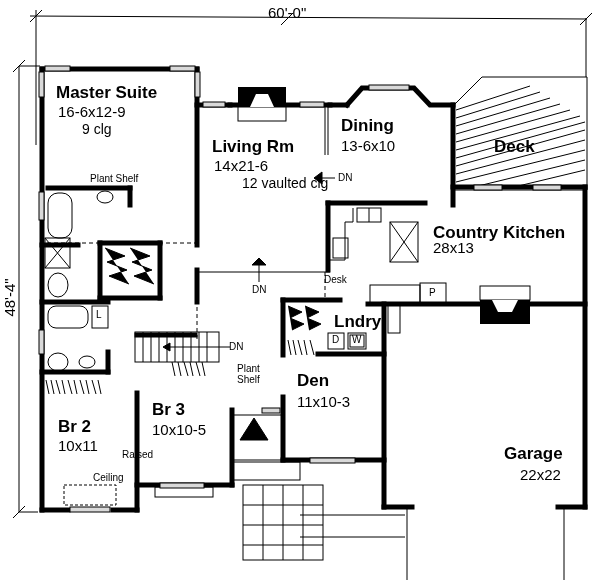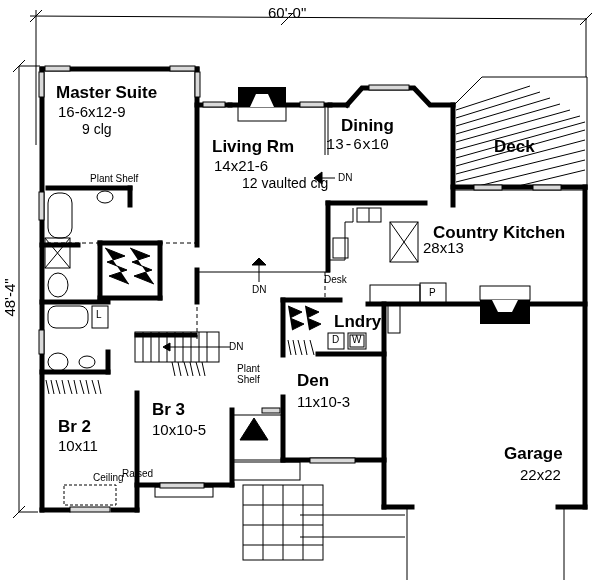--- a/index.html
+++ b/index.html
@@ -217,45 +217,45 @@
 
 <div class="lbl title" style="left:56px; top:84px;">Master Suite</div>
 <div class="lbl dim" style="left:58px; top:104px;">16-6x12-9</div>
 <div class="lbl clg" style="left:82px; top:122px;">9 clg</div>
 
 <div class="lbl title" style="left:212px; top:138px;">Living Rm</div>
 <div class="lbl dim" style="left:214px; top:158px;">14x21-6</div>
 <div class="lbl clg" style="left:212px; top:176px;margin-left:30px;">12 vaulted clg</div>
 
 <div class="lbl title" style="left:341px; top:117px;">Dining</div>
-<div class="lbl dim" style="left:326px; top:138px;font-family:Liberation Mono, monospace;">13-6x10</div>
+<div class="lbl dim" style="left:341px; top:138px;">13-6x10</div>
 
 <div class="lbl title" style="left:494px; top:138px;">Deck</div>
 
 <div class="lbl title" style="left:433px; top:224px;">Country Kitchen</div>
-<div class="lbl dim" style="left:423px; top:240px;">28x13</div>
+<div class="lbl dim" style="left:433px; top:240px;">28x13</div>
 
 <div class="lbl title" style="left:334px; top:313px;">Lndry</div>
 
 <div class="lbl title" style="left:297px; top:372px;">Den</div>
 <div class="lbl dim" style="left:297px; top:394px;">11x10-3</div>
 
 <div class="lbl title" style="left:58px; top:418px;">Br 2</div>
 <div class="lbl dim" style="left:58px; top:438px;">10x11</div>
 
 <div class="lbl title" style="left:152px; top:401px;">Br 3</div>
 <div class="lbl dim" style="left:152px; top:422px;">10x10-5</div>
 
 <div class="lbl title" style="left:504px; top:445px;">Garage</div>
 <div class="lbl dim" style="left:520px; top:467px;">22x22</div>
 
 <div class="lbl small" style="left:90px; top:174px;">Plant Shelf</div>
 <div class="lbl small" style="left:237px; top:364px;">Plant</div>
 <div class="lbl small" style="left:237px; top:375px;">Shelf</div>
-<div class="lbl small" style="left:94px; top:469px;padding-left:28px;">Raised</div>
+<div class="lbl small" style="left:94px; top:450px;padding-left:28px;">Raised</div>
 <div class="lbl small" style="left:93px; top:473px;">Ceiling</div>
 <div class="lbl tiny" style="left:324px; top:275px;">Desk</div>
 <div class="lbl small" style="left:429px; top:288px;">P</div>
 <div class="lbl small" style="left:332px; top:335px;">D</div>
 <div class="lbl small" style="left:352px; top:335px;">W</div>
 <div class="lbl small" style="left:96px; top:310px;">L</div>
 <div class="lbl small" style="left:338px; top:173px;">DN</div>
 <div class="lbl small" style="left:252px; top:285px;">DN</div>
 <div class="lbl small" style="left:229px; top:342px;">DN</div>
 

